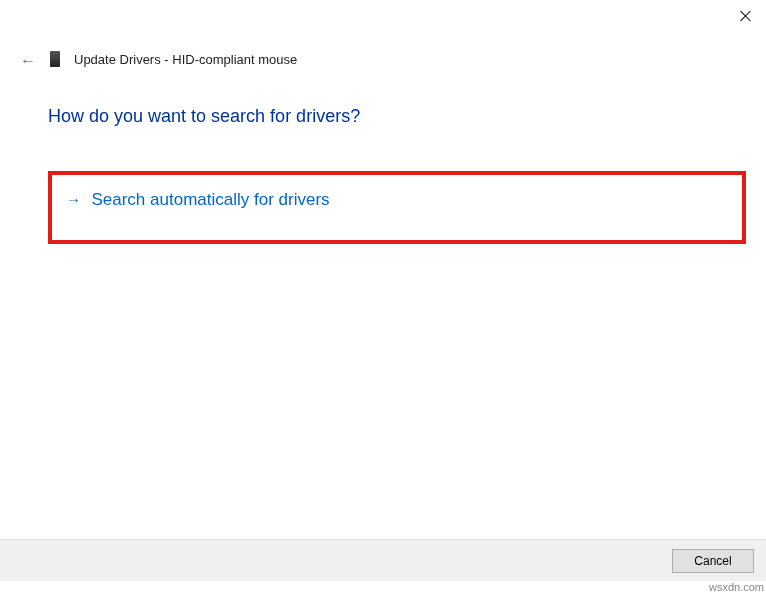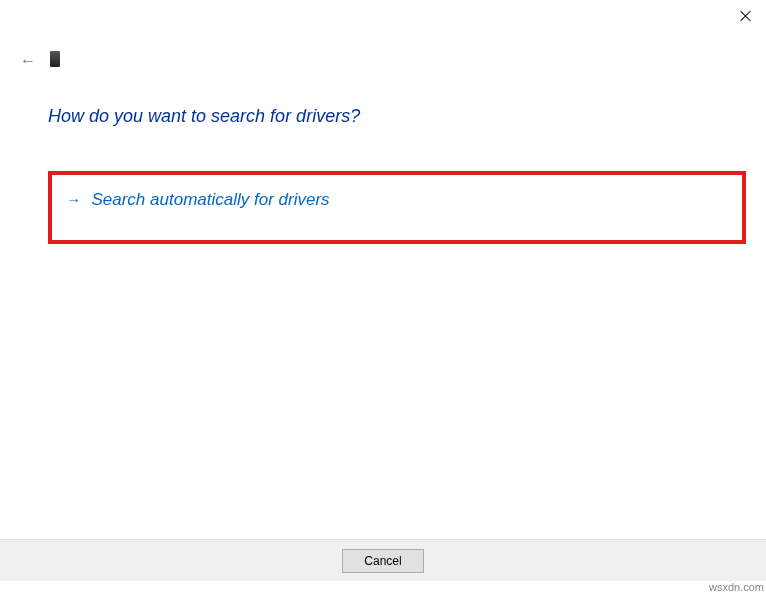--- a/index.html
+++ b/index.html
@@ -36,21 +36,21 @@
       gap: 14px;
       color: #222;
       font-size: 13px;
     }
     .back-arrow { color: #777; font-size: 16px; }
     .device-icon {
       width: 10px; height: 16px;
       background: linear-gradient(#555, #222);
       border-radius: 1px;
     }
-    .content { padding: 38px 20px 0 48px; font-style: italic; }
+    .content { padding: 38px 20px 0 48px; }
     .heading {
       color: #003399;
       font-size: 18px;
       font-weight: 400;
       margin-bottom: 44px;
     }
     .option {
       padding: 14px 14px 30px 14px;
       margin-bottom: 16px;
       cursor: pointer;
@@ -78,21 +78,21 @@
       margin-left: 22px;
       line-height: 1.5;
     }
     .footer {
       position: absolute;
       left: 0; right: 0; bottom: 14px;
       height: 42px;
       background: #f0f0f0;
       border-top: 1px solid #e0e0e0;
       display: flex;
-      justify-content: center;
+      justify-content: flex-end;
       align-items: center;
       padding: 0 12px;
     }
     .btn {
       min-width: 82px;
       height: 24px;
       background: #e1e1e1;
       border: 1px solid #adadad;
       font-size: 12px;
       font-family: inherit;
@@ -108,20 +108,21 @@
 </head>
 <body>
 
 <div class="titlebar">
   <div class="close-icon"></div>
 </div>
 
 <div class="header">
   <span class="back-arrow">←</span>
   <span class="device-icon"></span>
+  <span>Update Drivers - HID-compliant mouse</span>
 </div>
 
 <div class="content">
   <h1 class="heading">How do you want to search for drivers?</h1>
 
   <div class="option highlighted">
     <span class="option-arrow">→</span>
     <span class="option-title">Search automatically for drivers</span>
   </div>
 

